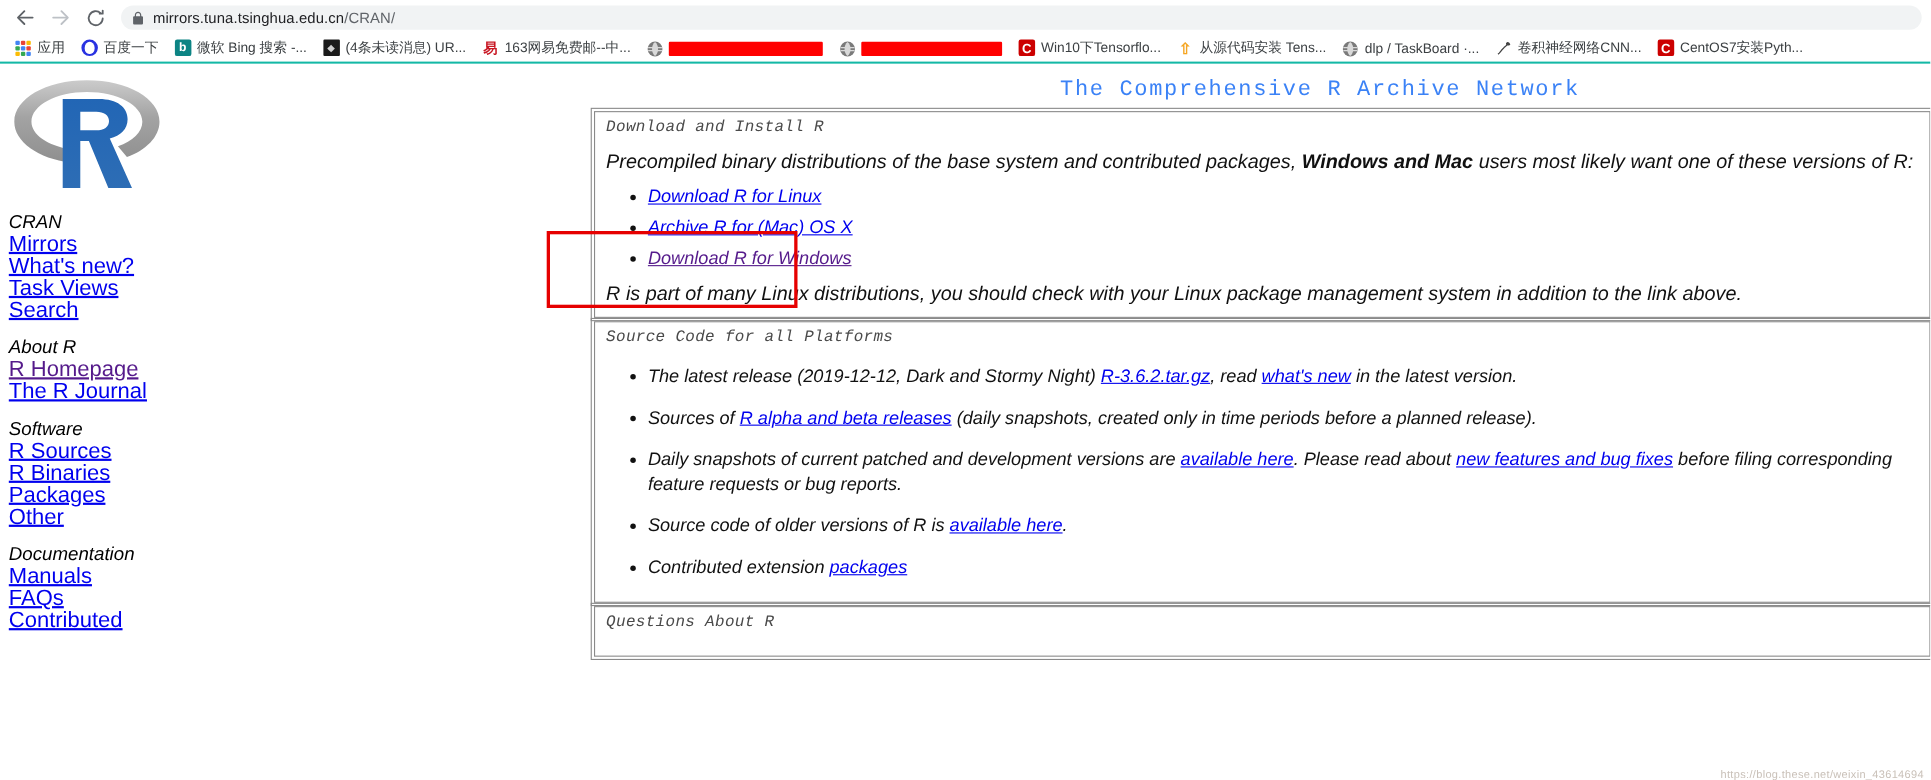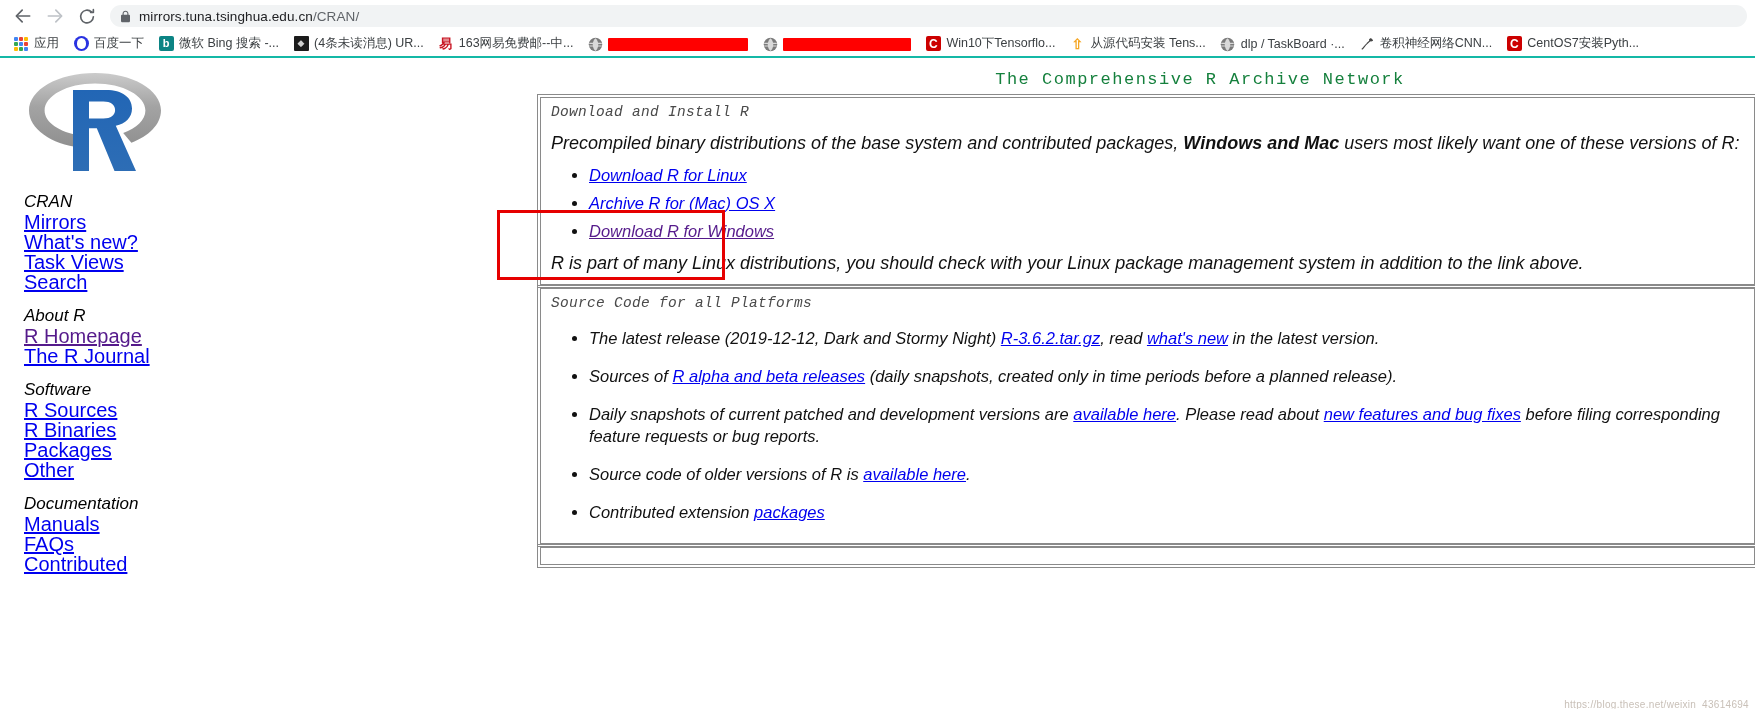--- a/index.html
+++ b/index.html
@@ -150,21 +150,21 @@
     position: relative;
     width: 100%;
     height: 654px;
     background: #ffffff;
     overflow: hidden;
   }
 
   
   #sidebar {
     position: absolute;
-    left: 24px; top: 8px;
+    left: 8px; top: 8px;
     width: 200px;
   }
   #r-logo {
     width: 138px; height: 112px;
     position: relative;
     margin-left: 2px;
   }
   #r-logo svg { display: block; }
   .side-group { margin-top: 14px; }
   .side-head {
@@ -185,23 +185,23 @@
   .side-link.visited { color: #551a8b; }
 
   
   #main {
     position: absolute;
     left: 540px; top: 0;
     width: 1215px;
   }
   #cran-title {
     font-family: "Liberation Mono", monospace;
-    font-size: 17px;
+    font-size: 20px;
     letter-spacing: 1.5px;
-    color: #15803d;
+    color: #3b82f6;
     text-align: center;
     padding: 12px 0 8px 0;
     width: 800px;
     margin-left: 260px;
   }
   .fieldset-box {
     border: 1px solid #8a8a8a;
     margin: 0 0 3px 0;
     padding: 6px 10px 10px 10px;
     position: relative;
@@ -477,20 +477,21 @@
       <ul class="box-list spaced">
         <li><span>The latest release (2019-12-12, Dark and Stormy Night) </span><a class="wlink">R-3.6.2.tar.gz</a><span>, read </span><a class="wlink">what's new</a><span> in the latest version.</span></li>
         <li><span>Sources of </span><a class="wlink">R alpha and beta releases</a><span> (daily snapshots, created only in time periods before a planned release).</span></li>
         <li><span>Daily snapshots of current patched and development versions are </span><a class="wlink">available here</a><span>. Please read about </span><a class="wlink">new features and bug fixes</a><span> before filing corresponding feature requests or bug reports.</span></li>
         <li><span>Source code of older versions of R is </span><a class="wlink">available here</a><span>.</span></li>
         <li style="margin-bottom:4px"><span>Contributed extension </span><a class="wlink">packages</a></li>
       </ul>
     </div>
 
     <div class="fieldset-box outer-double">
+      <div class="box-legend" style="margin-bottom:12px">Questions About R</div>
     </div>
 
   </div>
 
   <div id="annot-rect" style="left: 497px; top: 152px; width: 228px; height: 70px; border-color: rgb(230, 0, 0);"></div>
 
   <div id="watermark">https://blog.these.net/weixin_43614694</div>
 </div>
 
 </body></html>

